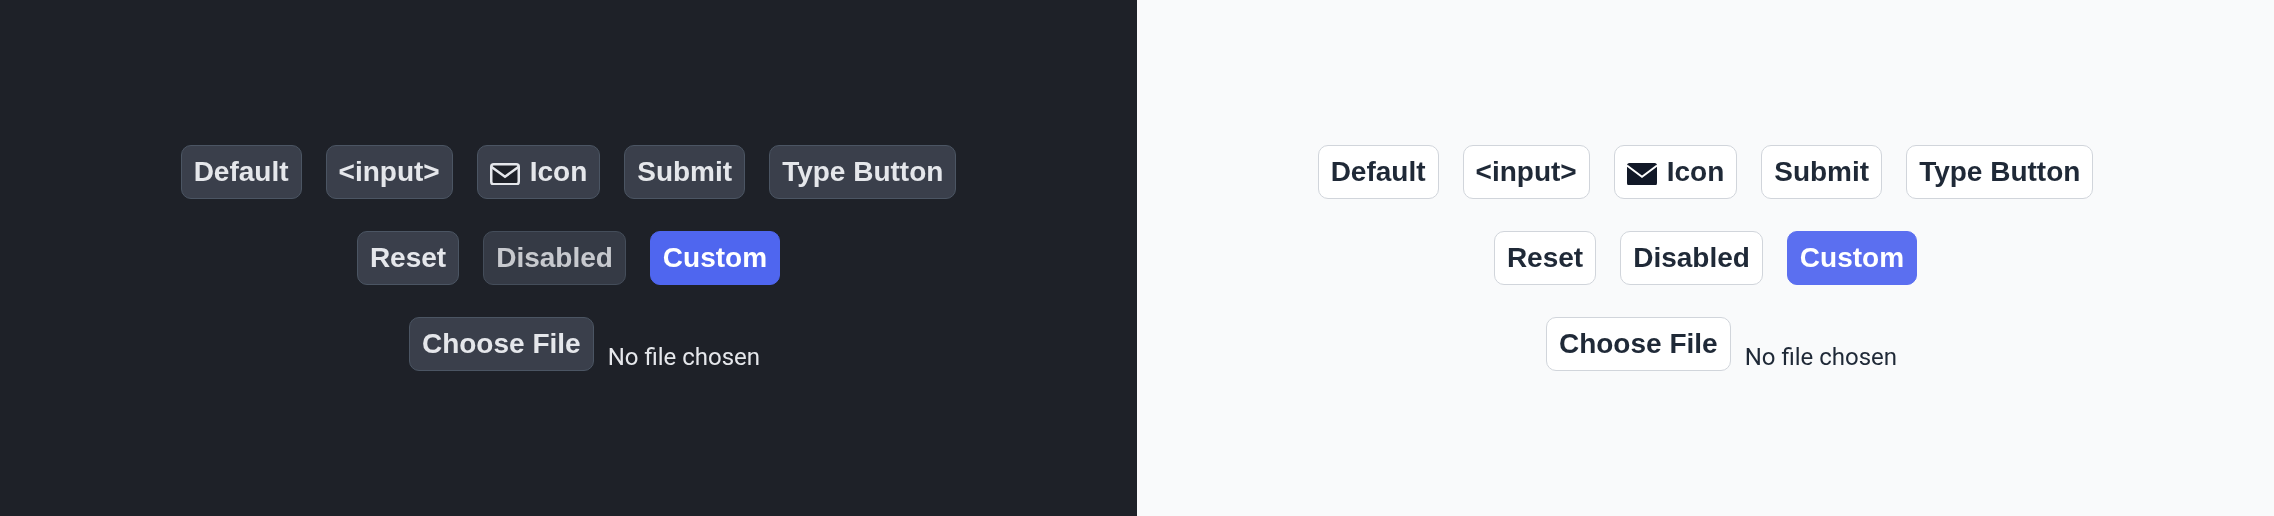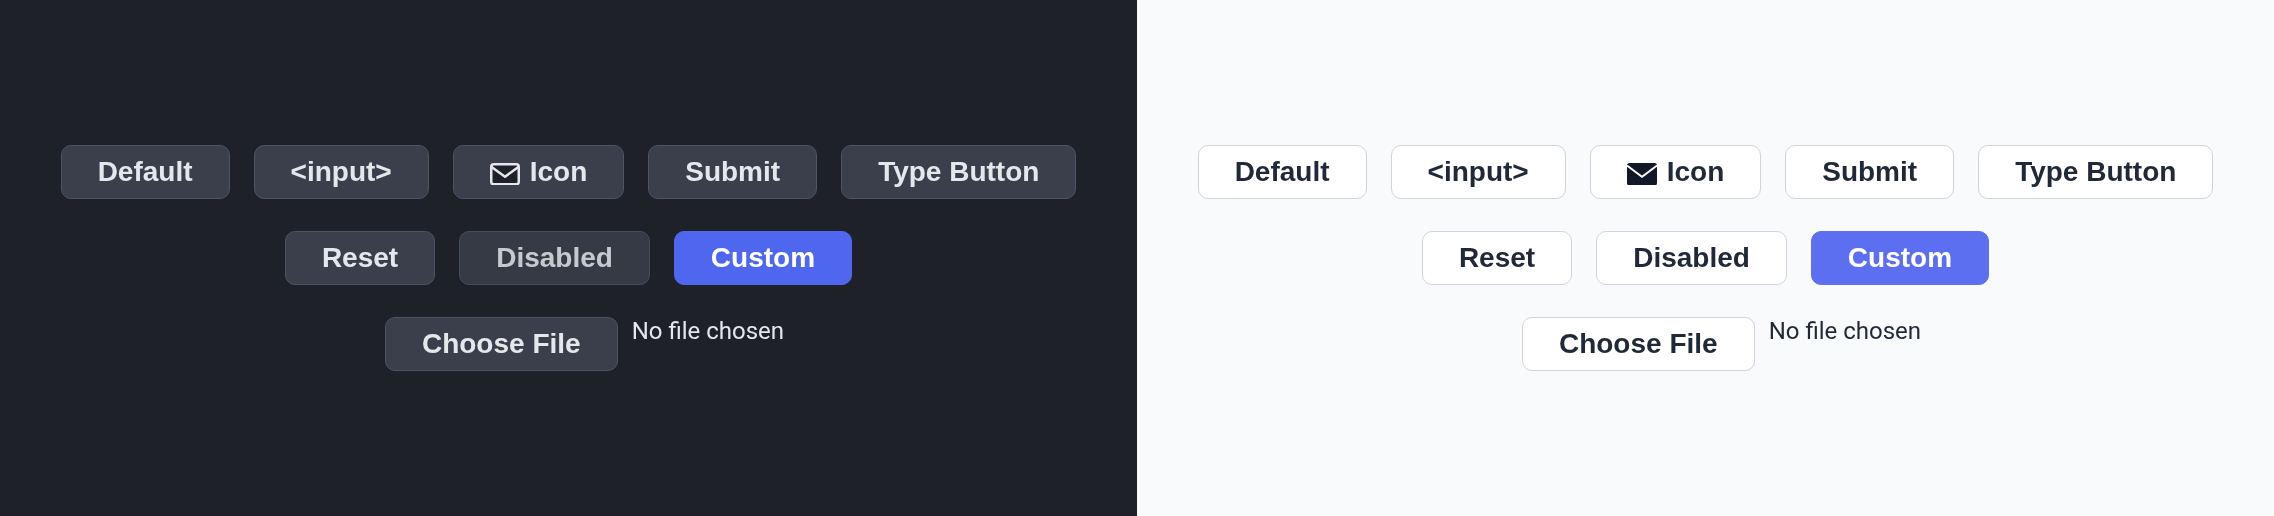--- a/index.html
+++ b/index.html
@@ -7,37 +7,37 @@
   .container { display: flex; width: 100%; height: 100%; }
   .panel { width: 50%; height: 100%; display: flex; flex-direction: column; align-items: center; justify-content: center; gap: 32px; }
   .panel-dark { background: #1e2128; }
   .panel-light { background: #f9fafb; }
   .row { display: flex; gap: 24px; align-items: center; justify-content: center; }
   
   .btn {
     display: inline-flex;
     align-items: center;
     gap: 10px;
-    padding: 10px 36px;
+    padding: 10px 12px;
     border-radius: 10px;
     font-size: 28px;
     font-weight: 700;
     cursor: pointer;
     border: 1px solid transparent;
   }
   .panel-dark .btn { background: #3a3f4b; color: #e5e7eb; border-color: #4b5563; }
   .panel-dark .btn.custom { background: #4f66ef; color: #fff; border-color: #4f66ef; }
   .panel-dark .btn.disabled { opacity: 0.85; }
   
   .panel-light .btn { background: #ffffff; color: #1f2937; border-color: #d1d5db; }
   .panel-light .btn.custom { background: #5b6ff0; color: #fff; border-color: #5b6ff0; }
   
   .icon-svg { width: 30px; height: 24px; display: inline-block; }
   
-  .file-wrap { display: flex; align-items: flex-start; gap: 14px; margin-left: 32px; }
+  .file-wrap { display: flex; align-items: flex-end; gap: 14px; margin-left: 32px; }
   .file-text { font-size: 24px; }
   .panel-dark .file-text { color: #e5e7eb; }
   .panel-light .file-text { color: #1f2937; }
 </style>
 </head>
 <body>
 
 <div class="container">
 
   <div class="panel panel-dark">

